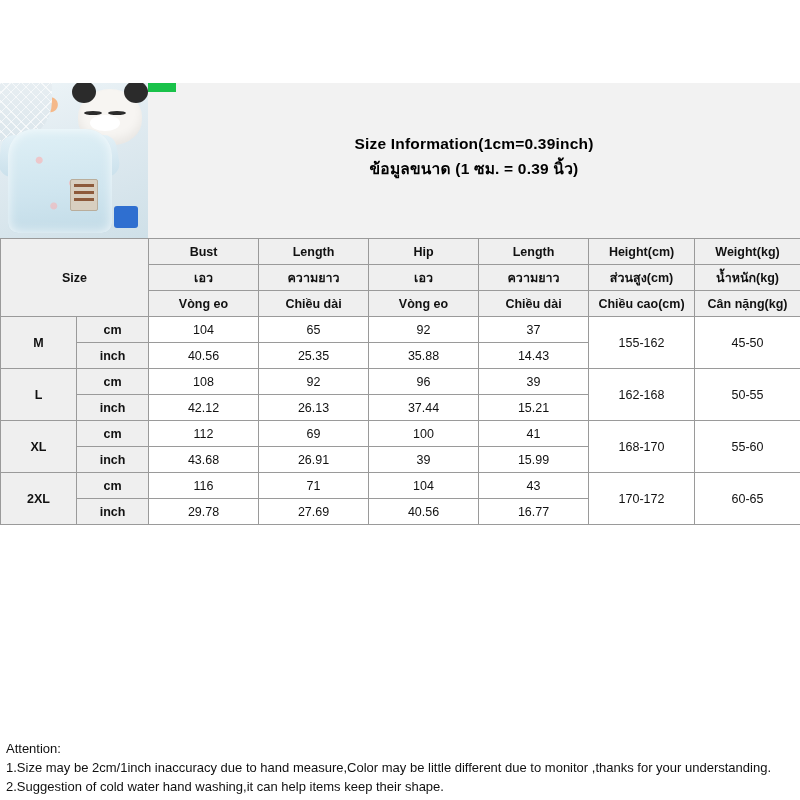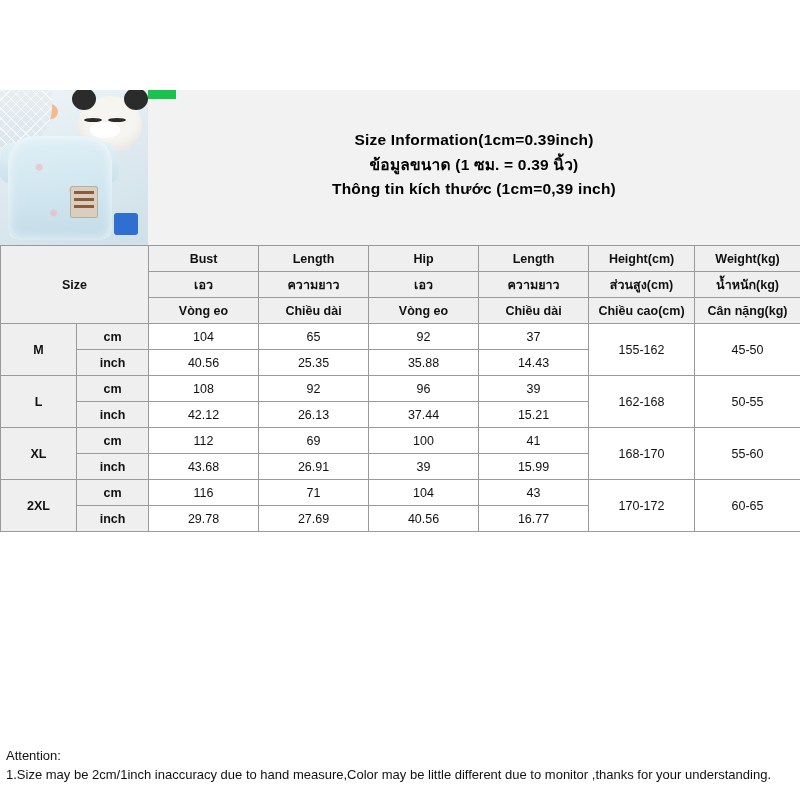--- a/index.html
+++ b/index.html
@@ -19,21 +19,21 @@
     position: relative;
     width: 800px;
     height: 800px;
     background: #ffffff;
   }
 
   
   .chart {
     position: absolute;
     left: 0;
-    top: 90px;
+    top: 83px;
     width: 800px;
     background: #ffffff;
   }
 
   
   .topband {
     display: flex;
     height: 155px;
     background: #f2f2f2;
   }
@@ -238,21 +238,20 @@
         <div class="sleeve-r"></div>
         <div class="dress"></div>
         <div class="tag"></div>
         <div class="badge"></div>
       </div>
 
       <div class="titleblock">
         <div class="greenbar"></div>
         <div class="line">Size Information(1cm=0.39inch)</div>
         <div class="line">ข้อมูลขนาด (1 ซม. = 0.39 นิ้ว)</div>
-        <div class="line">Thông tin kích thước (1cm=0,39 inch)</div>
       </div>
     </div>
 
     <table class="sizes">
       <colgroup>
         <col style="width:76px">
         <col style="width:72px">
         <col style="width:110px">
         <col style="width:110px">
         <col style="width:110px">
@@ -358,16 +357,17 @@
           <td class="num">27.69</td>
           <td class="num">40.56</td>
           <td class="num">16.77</td>
         </tr>
       </tbody>
     </table>
 
     <div class="notes">
       <div class="n">Attention:</div>
       <div class="n">1.Size may be 2cm/1inch inaccuracy due to hand measure,Color may be little different due to monitor ,thanks for your understanding.</div>
+      <div class="n">2.Suggestion of cold water hand washing,it can help items keep their shape.</div>
     </div>
 
   </div>
 </div>
 
 </body></html>

